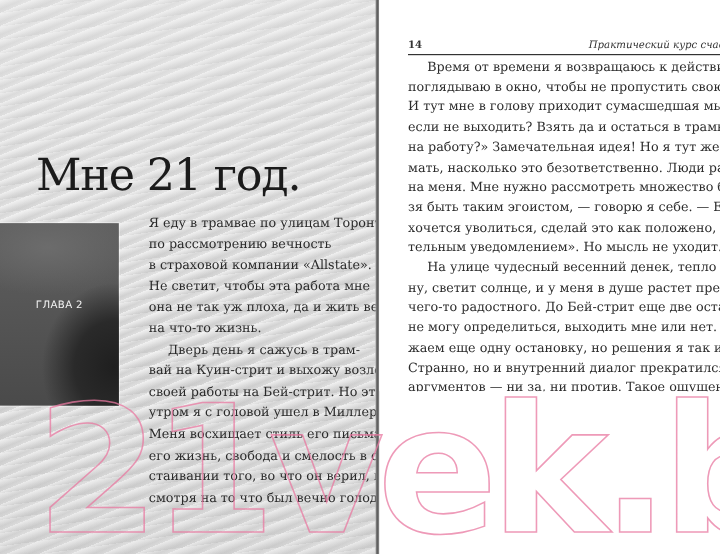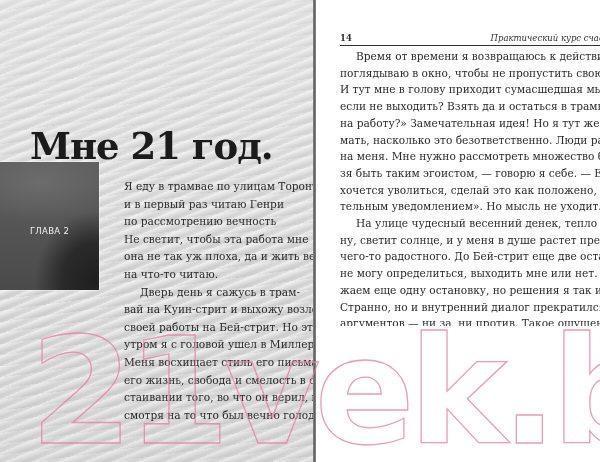--- a/index.html
+++ b/index.html
@@ -23,25 +23,25 @@
     background: linear-gradient(180deg, rgba(240,240,240,0.35) 0%, rgba(220,220,220,0) 60%, rgba(200,200,200,0.15) 100%);
     pointer-events: none;
   }
   .gutter {
     position: absolute; left: 313px; top: 0; width: 3px; height: 462px;
     background: linear-gradient(90deg, #8a8a8a, #5a5a5a 60%, #9a9a9a);
   }
   .chapter-title {
     position: absolute; left: 30px; top: 124px; margin: 0;
     font-family: "DejaVu Serif", "Liberation Serif", serif;
-    font-weight: bold; font-size: 37px; letter-spacing: -1px;
+    font-weight: normal; font-size: 37px; letter-spacing: -1px;
     color: #1b1b1b; white-space: nowrap; z-index: 2;
   }
   .chapter-box {
-    position: absolute; left: 0; top: 162px; width: 99px; height: 128px;
+    position: absolute; left: 0; top: 186px; width: 99px; height: 152px;
     background:
       radial-gradient(ellipse 60px 70px at 95px 120px, #1f1f1f 0%, #2a2a2a 55%, rgba(60,60,60,0) 100%),
       radial-gradient(ellipse 80px 40px at 40px 20px, #6c6c6c 0%, rgba(90,90,90,0) 100%),
       linear-gradient(180deg, #5e5e5e 0%, #575757 40%, #4a4a4a 100%);
     box-shadow: 0 0 0 1px rgba(255,255,255,0.4);
     z-index: 2;
   }
   .chapter-label {
     position: absolute; left: 0; width: 99px; top: 64px; text-align: center;
     font-family: "DejaVu Sans", "Liberation Sans", sans-serif;
@@ -89,25 +89,25 @@
 
   <div class="left-page">
     <h1 class="chapter-title">Мне 21 год.</h1>
 
     <div class="chapter-box">
       <div class="chapter-label">ГЛАВА 2</div>
     </div>
 
     <div class="left-text">
       <span class="line">Я еду в трамвае по улицам Торонто</span>
-      <span class="line">и в первый раз читаю Генри</span>
       <span class="line">по рассмотрению вечность</span>
+      <span class="line">в страховой компании «Allstate».</span>
       <span class="line">Не светит, чтобы эта работа мне</span>
       <span class="line">она не так уж плоха, да и жить ведь</span>
-      <span class="line">на что-то читаю.</span>
+      <span class="line">на что-то жизнь.</span>
       <span class="jline indent">Дверь день я сажусь в трам-</span>
       <span class="jline">вай на Куин-стрит и выхожу возле</span>
       <span class="jline">своей работы на Бей-стрит. Но этим</span>
       <span class="jline">утром я с головой ушел в Миллера.</span>
       <span class="jline">Меня восхищает стиль его письма,</span>
       <span class="jline">его жизнь, свобода и смелость в от-</span>
       <span class="jline">стаивании того, во что он верил, не-</span>
       <span class="jline">смотря на то что был вечно голод-</span>
 
     </div>

